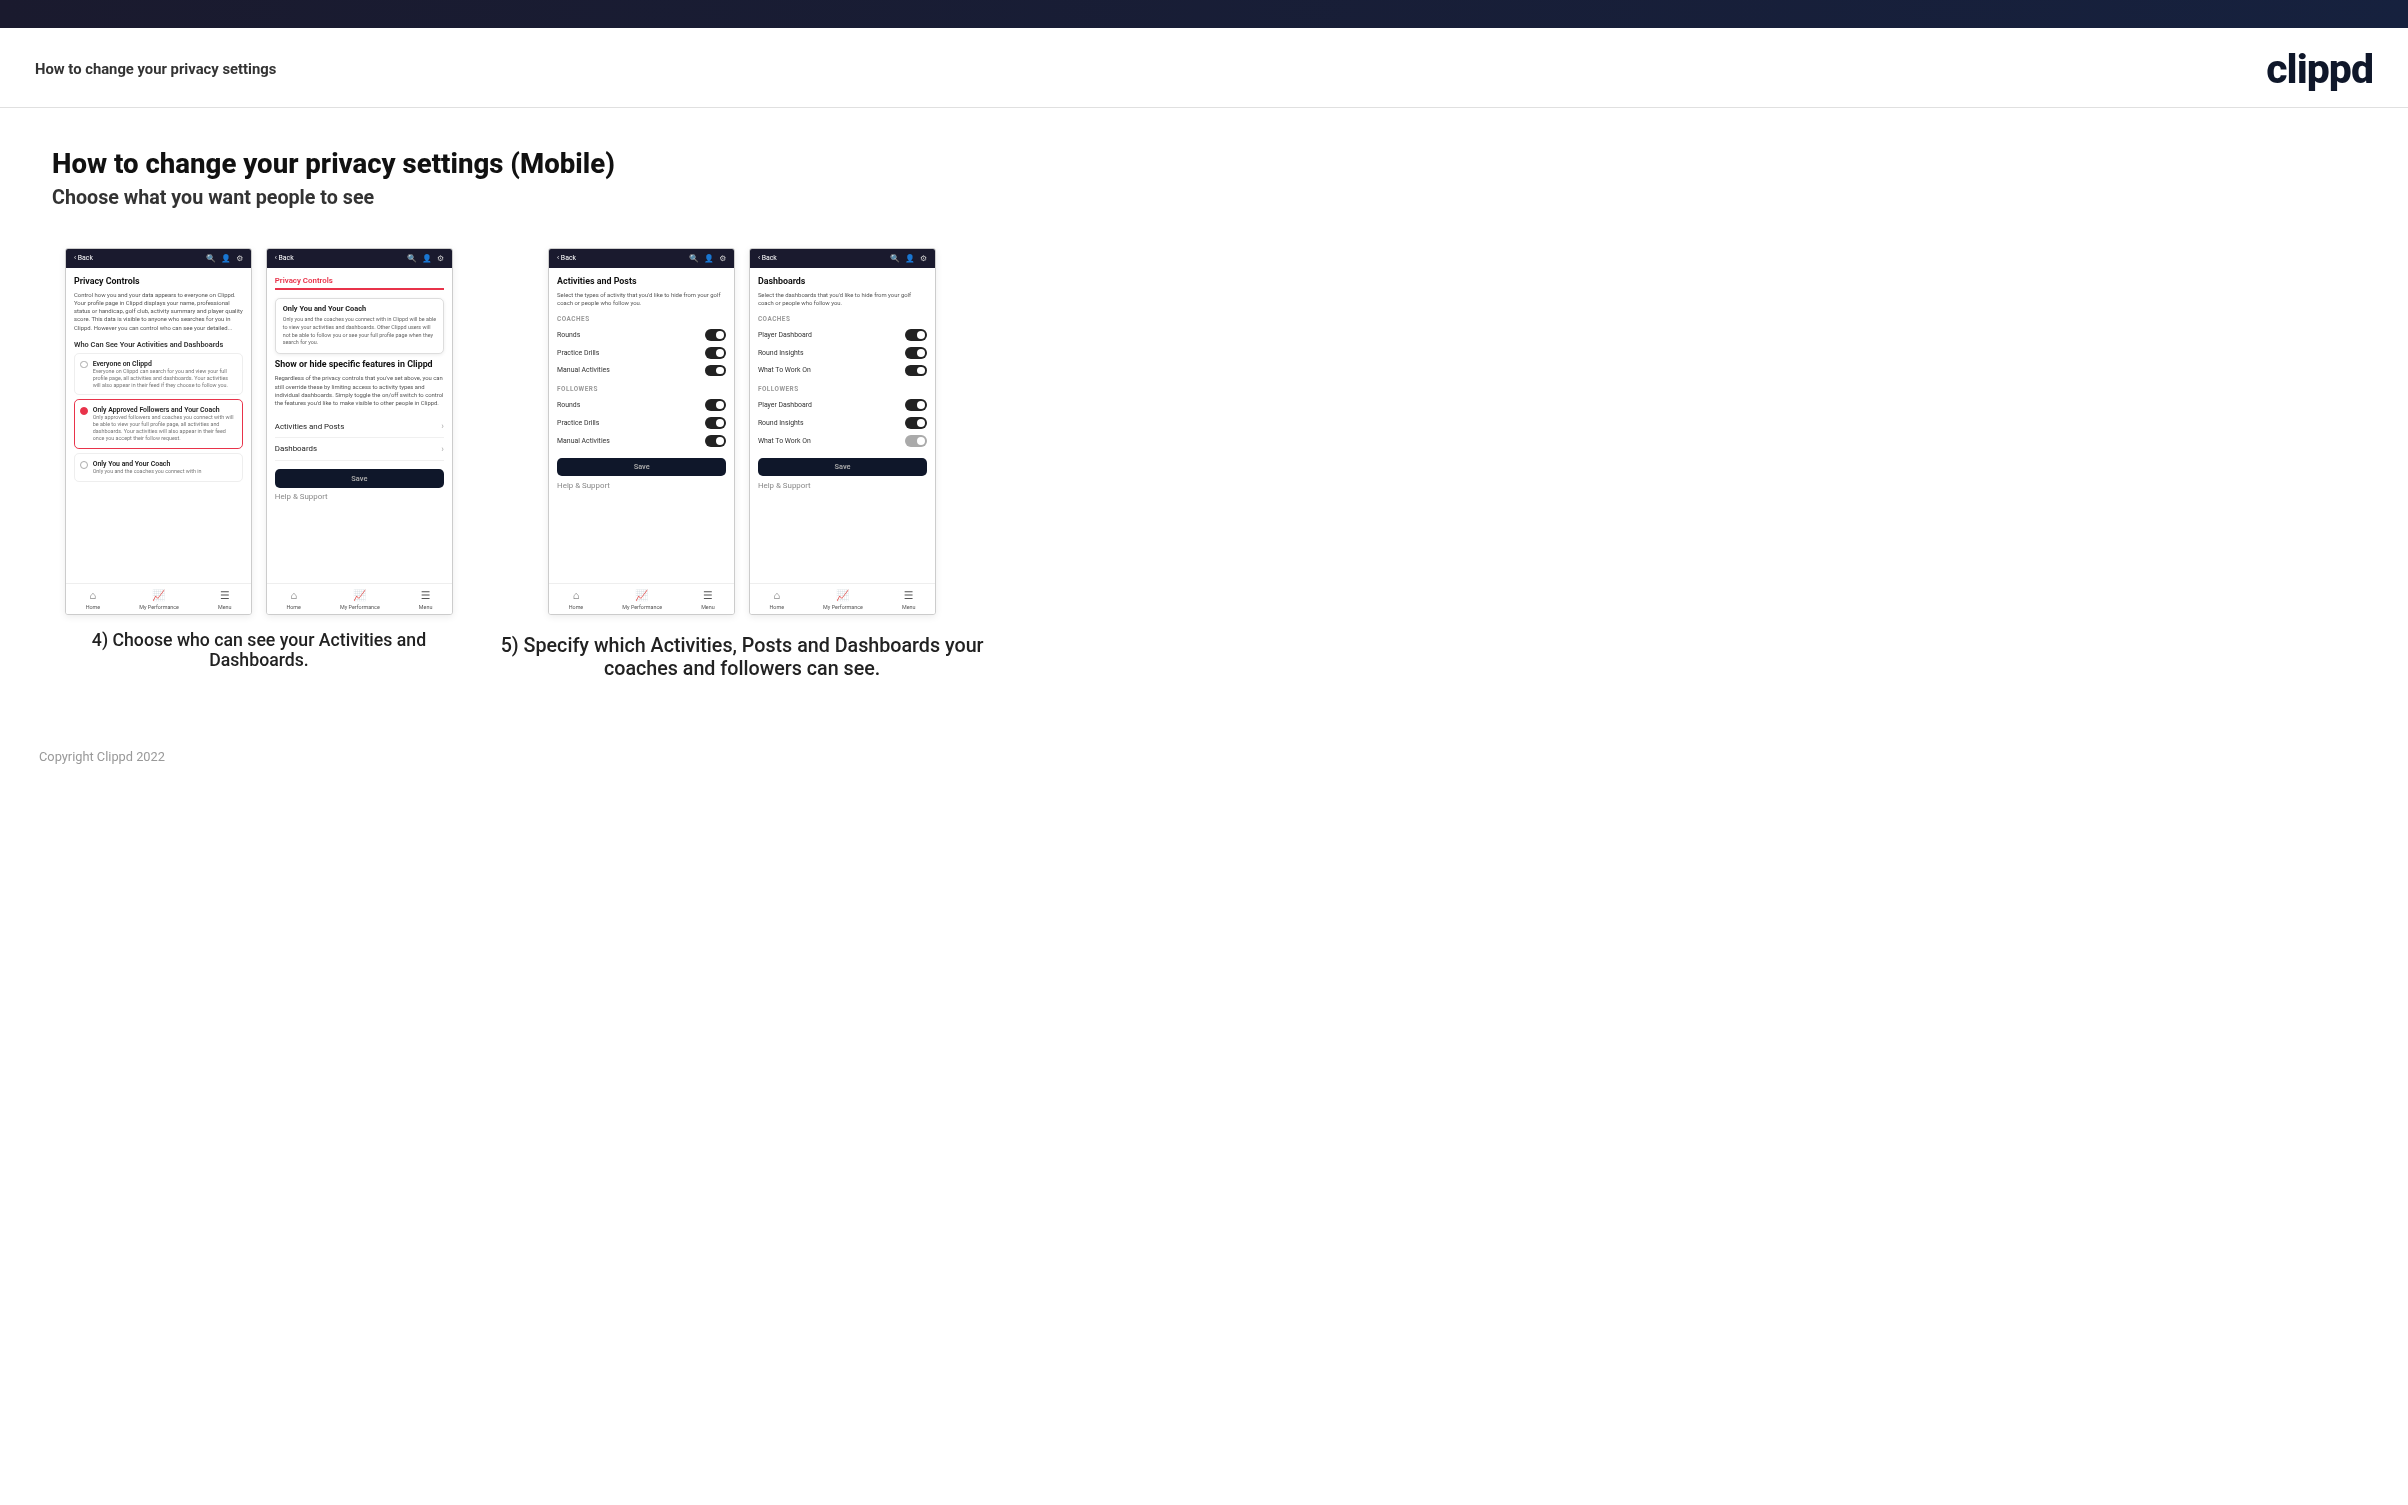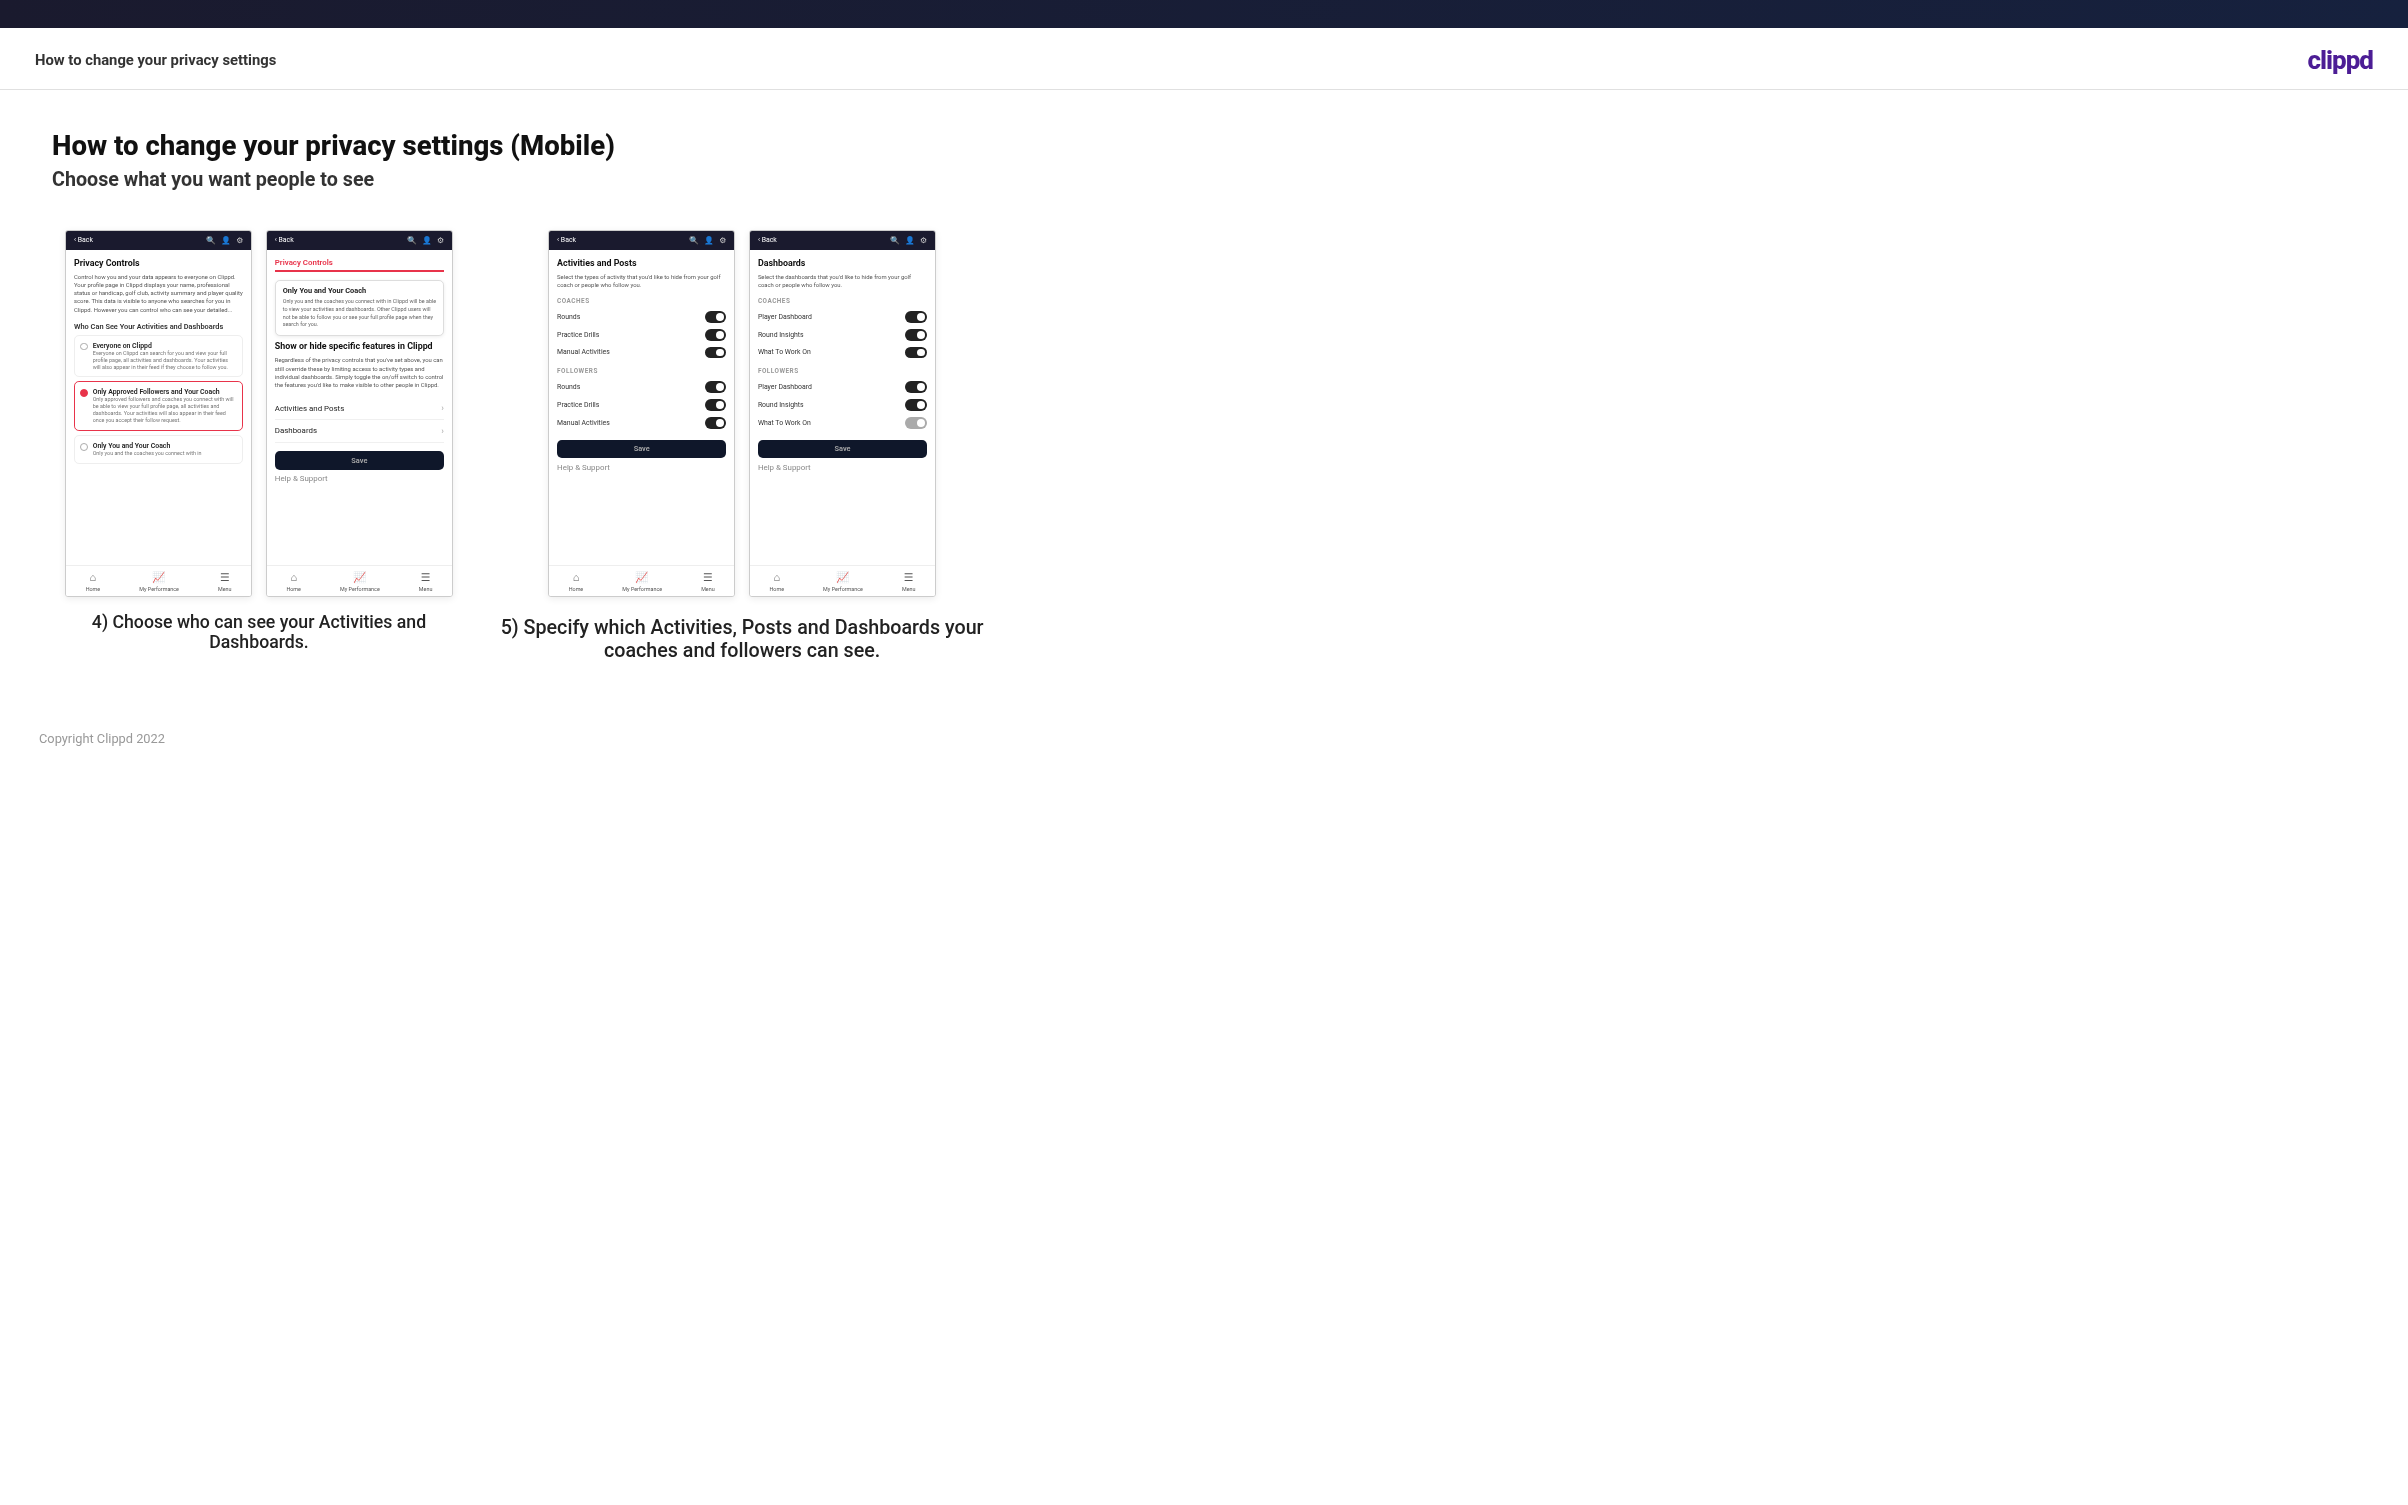--- a/index.html
+++ b/index.html
@@ -25,23 +25,23 @@
       justify-content: space-between;
       padding: 17.7px 35px 13.8px 35px;
       border-bottom: 1.5px solid #e0e0e0;
     }
     .header-title {
       font-size: 14.8px;
       color: #333;
       font-weight: 700;
     }
     .logo {
-      font-size: 26px;
+      font-size: 41px;
       font-weight: 800;
-      color: #4c1d95;
+      color: #0f172a;
       letter-spacing: -1px;
     }
 
     
     .main {
       padding: 39px 39px 39px 52px;
     }
     .page-title {
       font-size: 27.6px;
       font-weight: 800;

